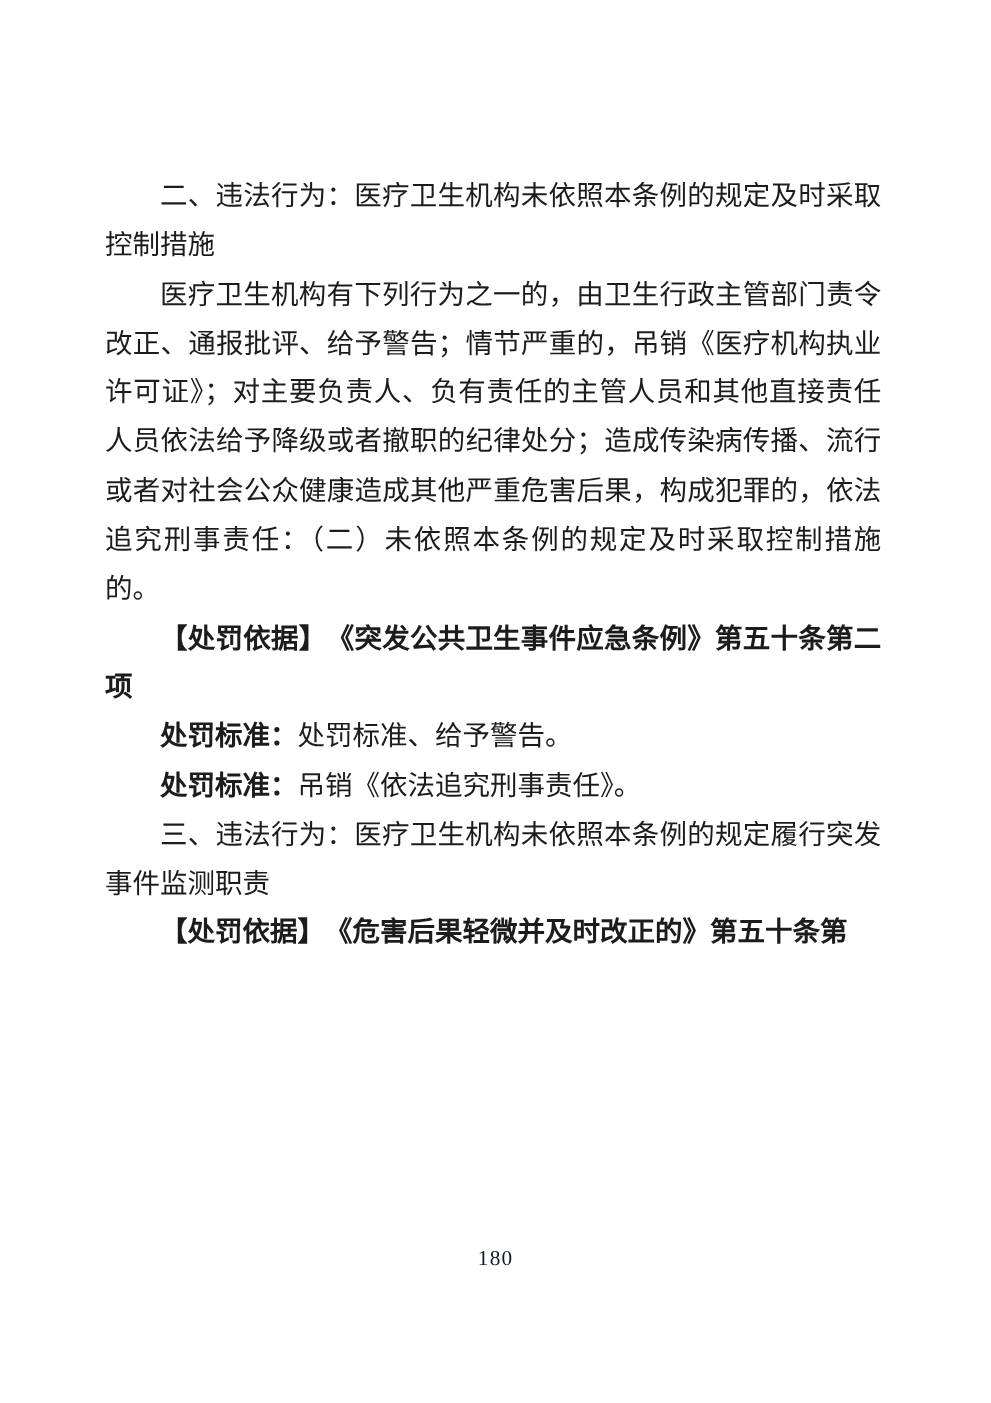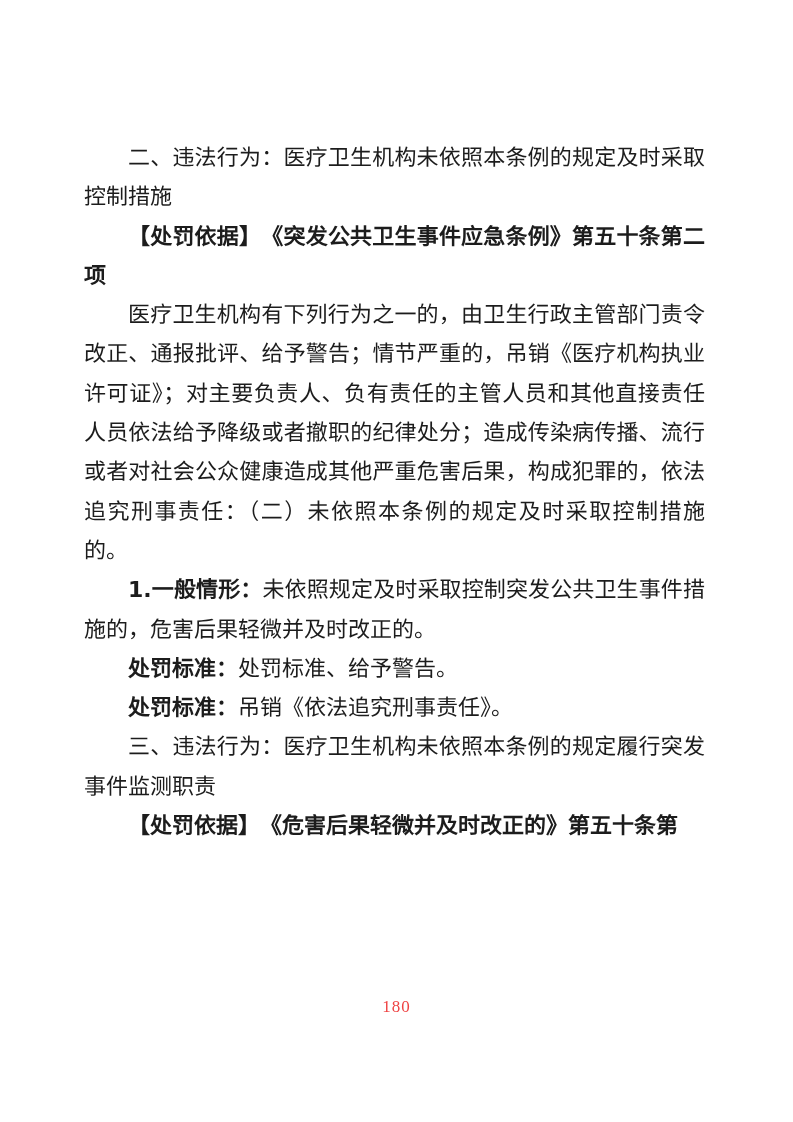--- a/index.html
+++ b/index.html
@@ -35,39 +35,38 @@
     font-weight: 700;
     font-family: "DejaVu Sans", sans-serif;
   }
   .page-num {
     position: absolute;
     left: 0;
     right: 0;
     top: 997px;
     text-align: center;
     font-size: 17px;
-    color: #ef4444;
+    color: #0f172a;
     font-family: "Liberation Serif", serif;
     letter-spacing: 1px;
   }
 </style>
 </head>
 <body>
 
 <div class="page">
   <div class="content">
 
     <p class="para">二、违法行为：医疗卫生机构未依照本条例的规定及时采取控制措施</p>
 
+    <p class="para">医疗卫生机构有下列行为之一的，由卫生行政主管部门责令改正、通报批评、给予警告；情节严重的，吊销《医疗机构执业许可证》；对主要负责人、负有责任的主管人员和其他直接责任人员依法给予降级或者撤职的纪律处分；造成传染病传播、流行或者对社会公众健康造成其他严重危害后果，构成犯罪的，依法追究刑事责任：（二）未依照本条例的规定及时采取控制措施的。</p>
+
     <p class="para heiti">【处罚依据】　《突发公共卫生事件应急条例》第五十条第二项</p>
 
-    <p class="para">医疗卫生机构有下列行为之一的，由卫生行政主管部门责令改正、通报批评、给予警告；情节严重的，吊销《医疗机构执业许可证》；对主要负责人、负有责任的主管人员和其他直接责任人员依法给予降级或者撤职的纪律处分；造成传染病传播、流行或者对社会公众健康造成其他严重危害后果，构成犯罪的，依法追究刑事责任：（二）未依照本条例的规定及时采取控制措施的。</p>
 
-
-    <p class="para"><span class="lead">1.一般情形：</span><span>未依照规定及时采取控制突发公共卫生事件措施的，危害后果轻微并及时改正的。</span></p>
 
     <p class="para"><span class="lead">处罚标准：</span><span>处罚标准、给予警告。</span></p>
 
 
     <p class="para"><span class="lead">处罚标准：</span><span>吊销《依法追究刑事责任》。</span></p>
 
     <p class="para">三、违法行为：医疗卫生机构未依照本条例的规定履行突发事件监测职责</p>
 
     <p class="para heiti">【处罚依据】　《危害后果轻微并及时改正的》第五十条第</p>
 

